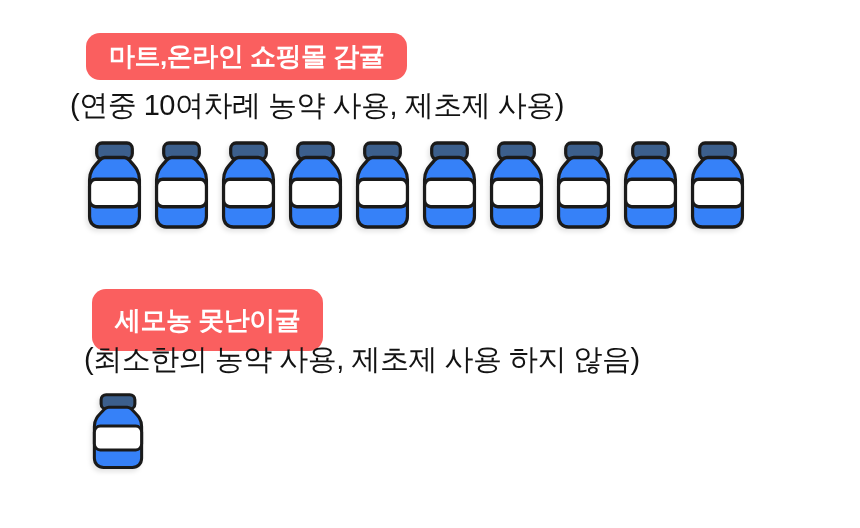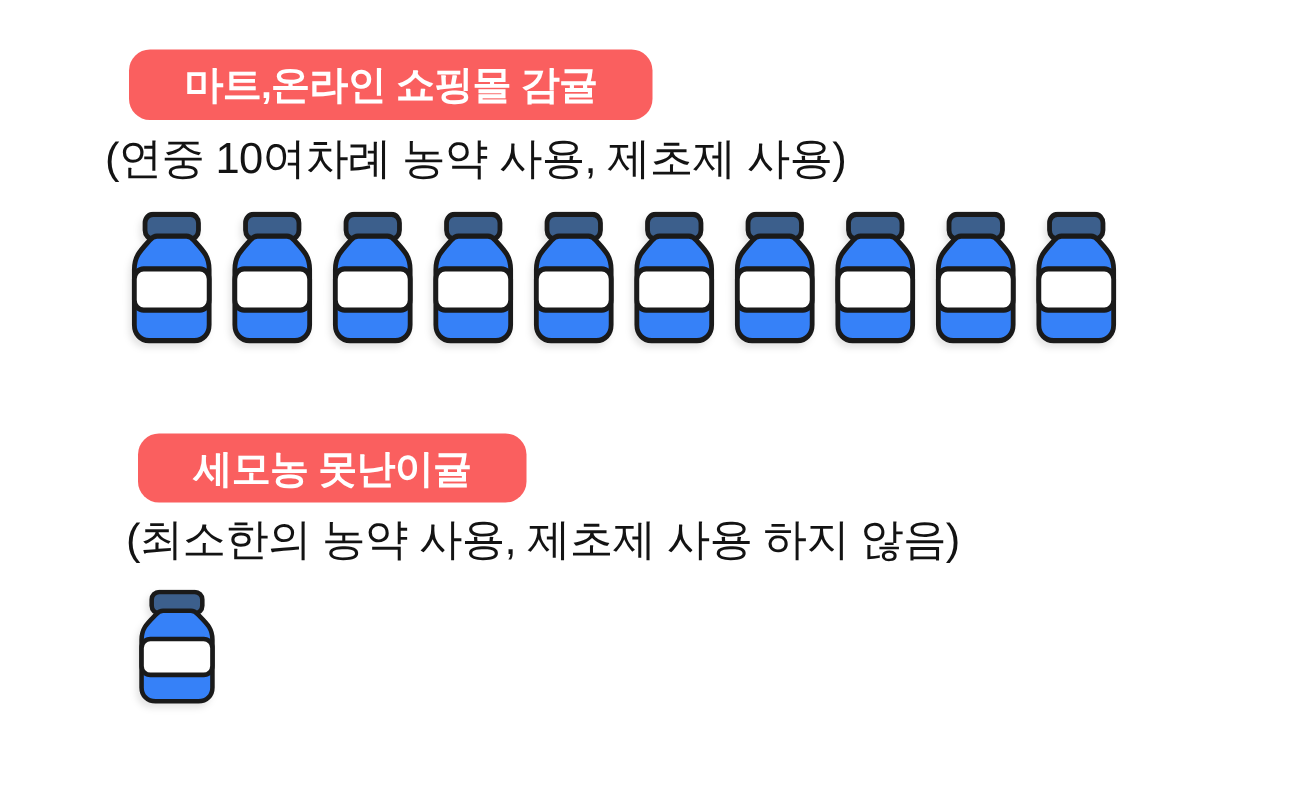--- a/index.html
+++ b/index.html
@@ -17,21 +17,21 @@
     position: relative;
     width: 860px;
     height: 528px;
     background: var(--background, #ffffff);
   }
   .badge {
     position: absolute;
     display: inline-flex;
     align-items: center;
     height: 47px;
-    padding: 0 37px;
+    padding: 0 23px;
     background: var(--badge-bg, #fa5f5f);
     color: var(--badge-text, #ffffff);
     font-size: 26px;
     font-weight: bold;
     letter-spacing: -0.5px;
     border-radius: 14px;
     white-space: nowrap;
   }
   .desc {
     position: absolute;
@@ -46,21 +46,21 @@
   }
   .bottle {
     display: block;
     filter: drop-shadow(-2px 3px 2px rgba(0,0,0,0.10));
   }
   .s1 .badge      { left: 86px; top: 33px; }
   .s1 .desc       { left: 70px; top: 86px; }
   .s1 .bottle-row { left: 86px; top: 141px; gap: 10px; }
   .s1 .bottle     { width: 57px; height: 89px; }
 
-  .s2 .badge      { left: 92px; top: 289px; height: 46px; text-align: center; }
+  .s2 .badge      { left: 92px; top: 289px; height: 62px; text-align: center; }
   .s2 .desc       { left: 84px; top: 340px; text-align: center; }
   .s2 .bottle-row { left: 91px; top: 393px; gap: 10px; }
   .s2 .bottle     { width: 54px; height: 77px; }
 
   .cap {
     fill: var(--bottle-cap, #3c5f8c);
     stroke: var(--bottle-outline, #1a1a1a);
     stroke-width: 3.6;
   }
   .bodyshape {

